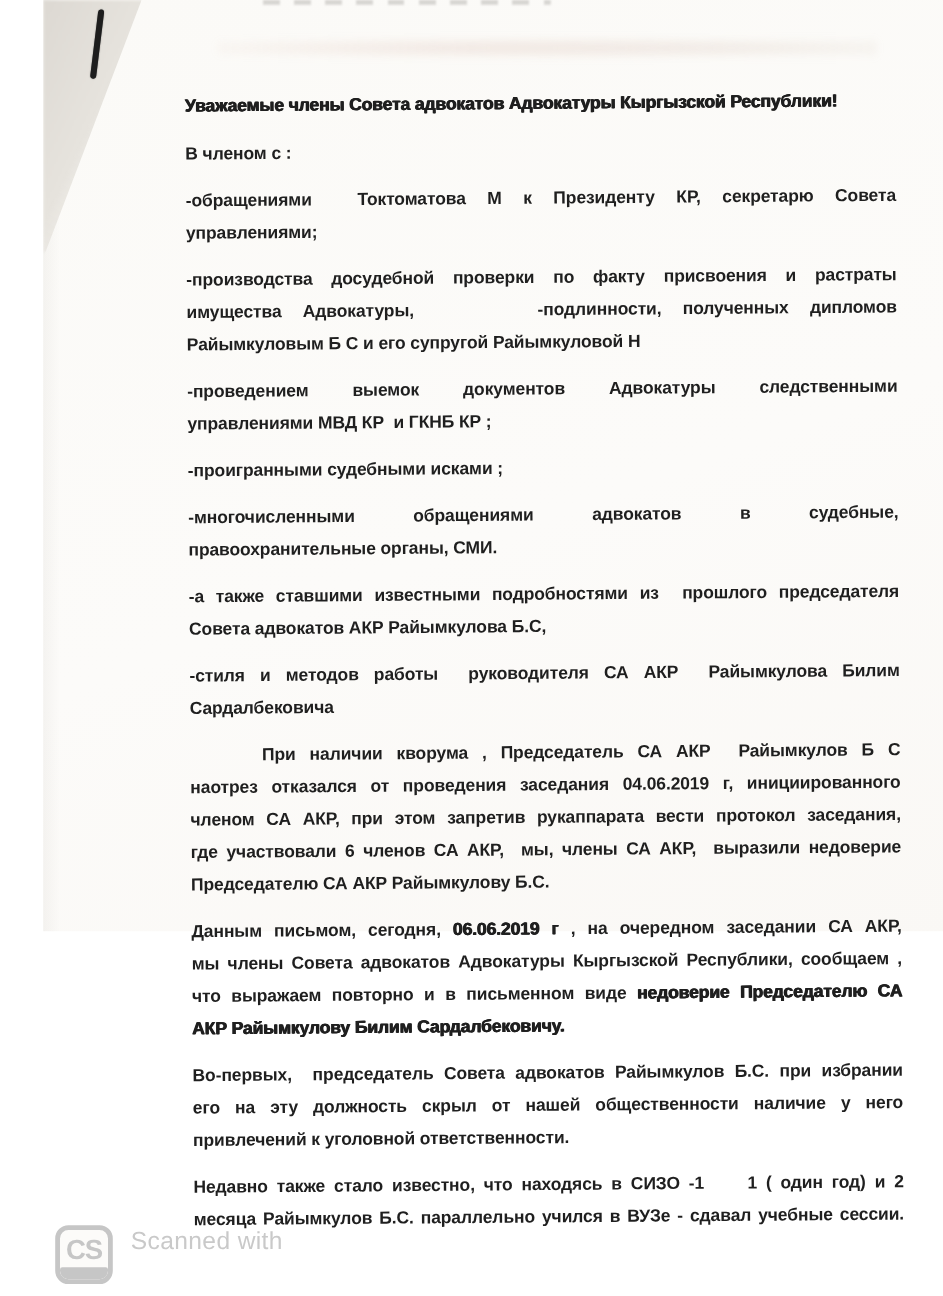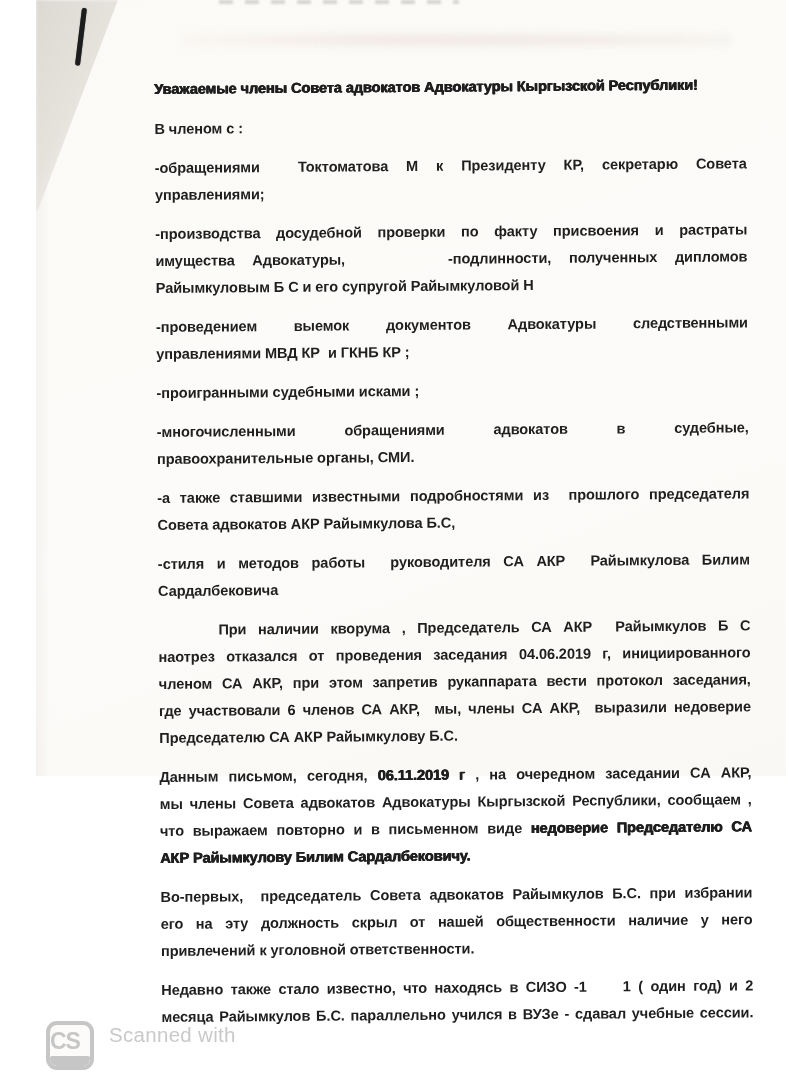--- a/index.html
+++ b/index.html
@@ -56,21 +56,21 @@
   .gap { display:inline-block; height:1px; }
 
   
   .watermark { position:absolute; left:10px; top:1021px; z-index:1; display:flex; }
   .cs-logo {
     position:relative; width:48px; height:49px;
     border:4px solid #c6c6c6; border-radius:11px; background:#fcfbf9;
     color:#c6c6c6; overflow:hidden;
   }
   .cs-logo .cs-text {
-    position:absolute; top:3px; left:0; right:0; 
+    position:absolute; top:3px; left:0; right:0; text-align:center;
     font-size:23px; font-weight:700; letter-spacing:-1px;
   }
   .cs-logo .cs-bar {
     position:absolute; left:0; right:0; bottom:0; height:10px;
     background:#c6c6c6; border-radius:2px 2px 6px 6px;
   }
   .wm-text { margin-left:15px; color:#c9c9c9; font-size:20.5px; line-height:27px; font-weight:400; letter-spacing:.3px;text-align:right; }
 </style>
 </head>
 <body>
@@ -117,21 +117,21 @@
           <div class="line"><span>Сардалбековича</span></div>
         </div>
         <div class="para">
           <div class="line j" style="text-indent: 60px;"><span>При наличии кворума , Председатель СА АКР&nbsp; Райымкулов Б С</span></div>
           <div class="line j"><span>наотрез отказался от проведения заседания 04.06.2019 г, инициированного</span></div>
           <div class="line j"><span>членом СА АКР, при этом запретив рукаппарата вести протокол заседания,</span></div>
           <div class="line j"><span>где участвовали 6 членов СА АКР,&nbsp; мы, члены СА АКР,&nbsp; выразили недоверие</span></div>
           <div class="line"><span>Председателю СА АКР Райымкулову Б.С.</span></div>
         </div>
         <div class="para">
-          <div class="line j"><span>Данным письмом, сегодня, </span><span class="b">06.11.2019 г</span><span> , на очередном заседании СА АКР,</span></div>
+          <div class="line j"><span>Данным письмом, сегодня, </span><span class="b">06.06.2019 г</span><span> , на очередном заседании СА АКР,</span></div>
           <div class="line j"><span>мы члены Совета адвокатов Адвокатуры Кыргызской Республики, сообщаем ,</span></div>
           <div class="line j"><span>что выражаем повторно и в письменном виде </span><span class="b">недоверие Председателю СА</span></div>
           <div class="line"><span class="b">АКР Райымкулову Билим Сардалбековичу.</span></div>
         </div>
         <div class="para">
           <div class="line j"><span>Во-первых,&nbsp; председатель Совета адвокатов Райымкулов Б.С. при избрании</span></div>
           <div class="line j"><span>его на эту должность скрыл от нашей общественности наличие у него</span></div>
           <div class="line"><span>привлечений к уголовной ответственности.</span></div>
         </div>
         <div class="para">

